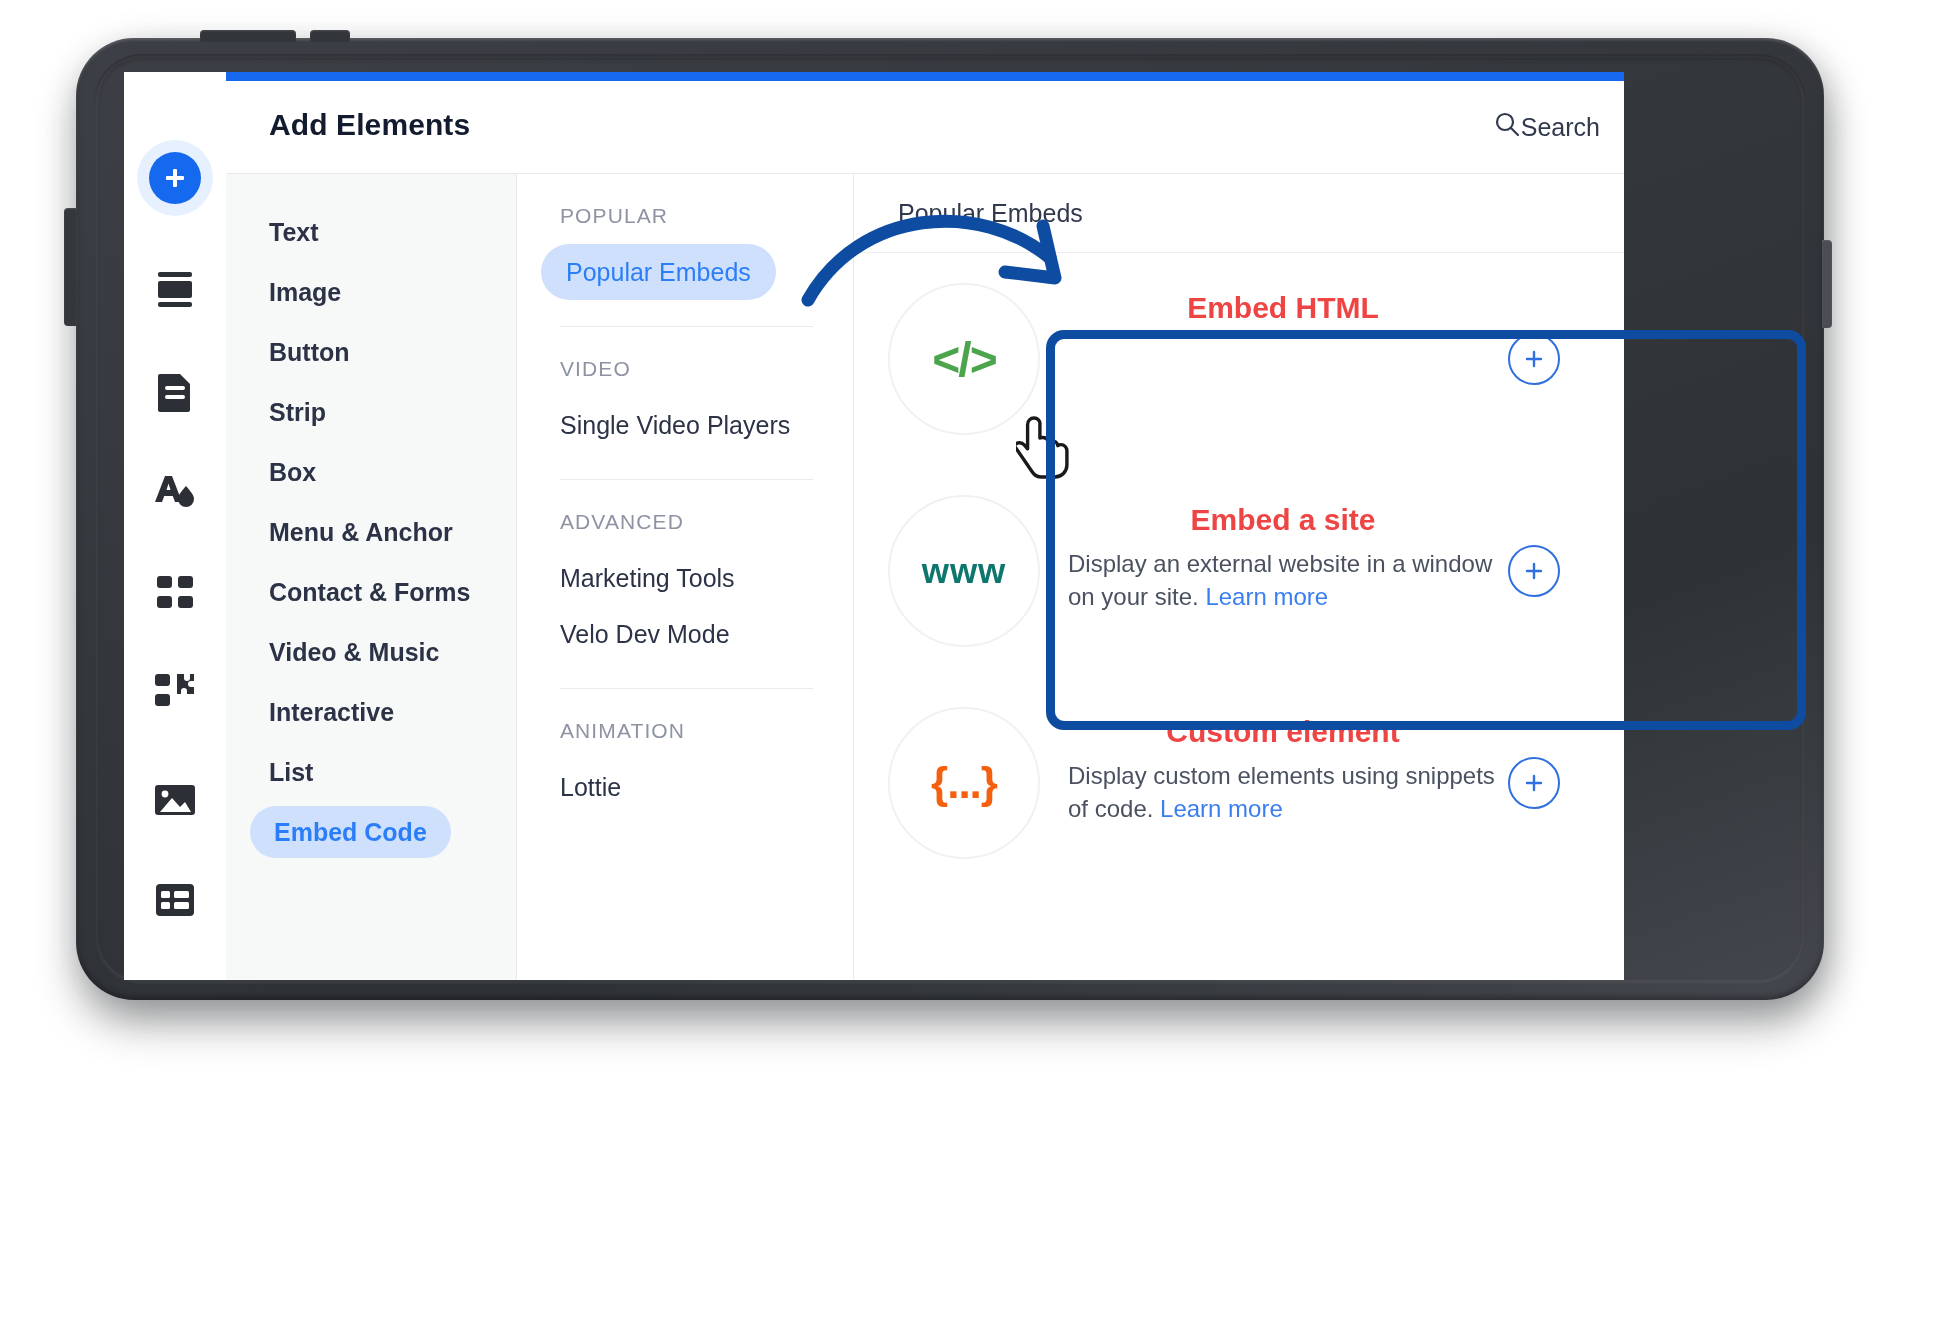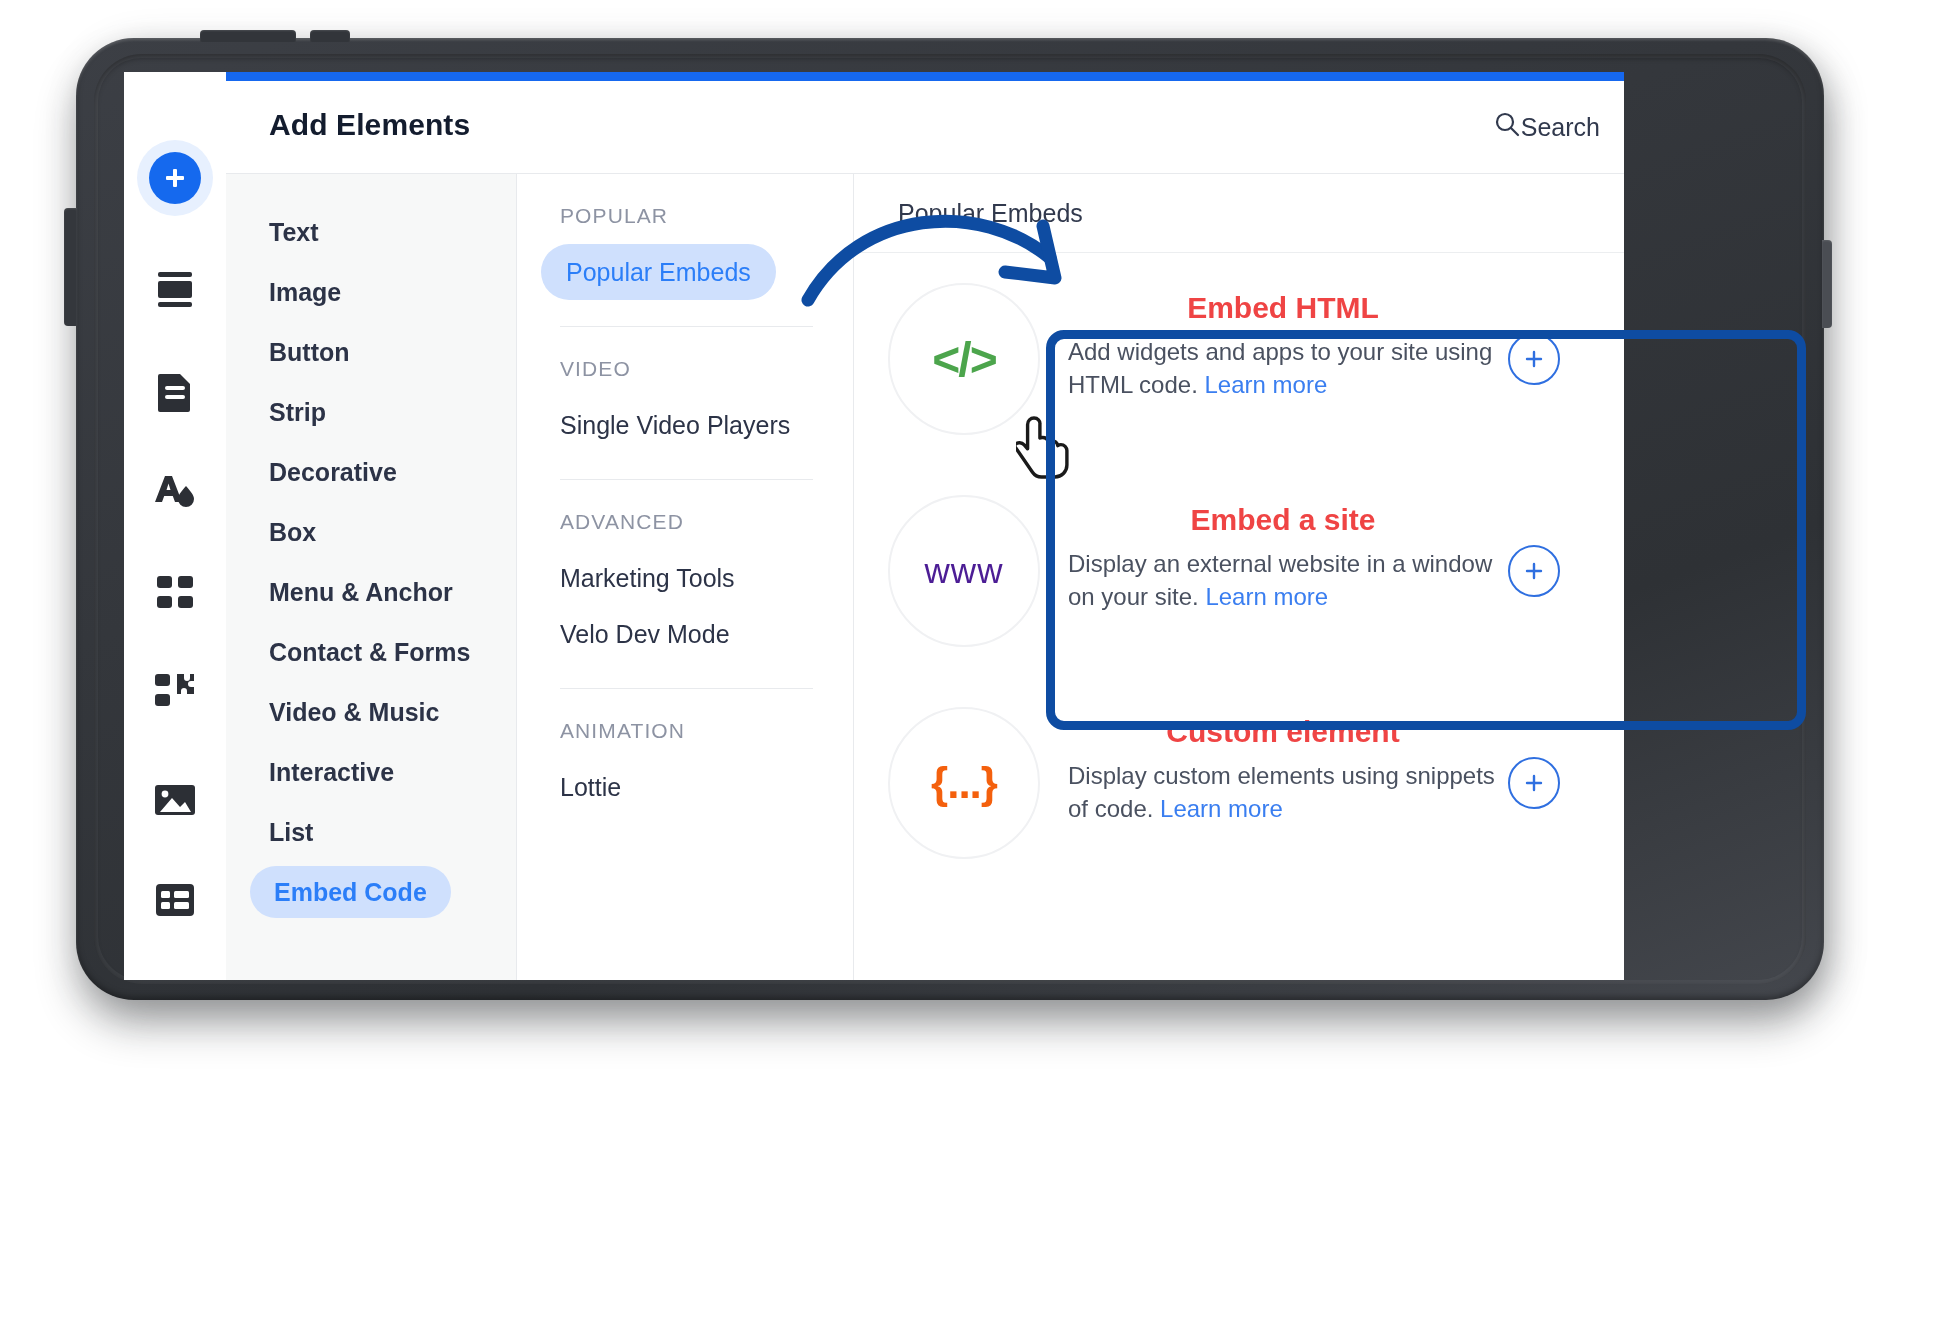--- a/index.html
+++ b/index.html
@@ -262,21 +262,21 @@
     border: 2px solid #f0f1f3;
     display: flex; align-items: center; justify-content: center;
     margin-right: 28px;
   }
   .icon-code {
     font-size: 48px; font-weight: bold; color: #4ca54c;
     letter-spacing: -2px;
     font-family: "Liberation Sans", sans-serif;
   }
   .icon-www {
-    font-size: 35px; font-weight: normal; color: #4c1d95;
+    font-size: 35px; font-weight: bold; color: #0f766e;
     letter-spacing: 1px;
   }
   .icon-braces {
     font-size: 44px; font-weight: bold; color: #f4600d;
     letter-spacing: -1px;
   }
   .card-text { flex: 1; padding-top: 8px; min-width: 0; max-width: 430px; }
   .card-title {
     font-size: 30px; font-weight: bold; color: #ef4444;
     margin-bottom: 10px;
@@ -461,23 +461,20 @@
         <div class="cat-item">
           <span class="cat-label">Image</span>
         </div>
         <div class="cat-item">
           <span class="cat-label">Button</span>
         </div>
         <div class="cat-item">
           <span class="cat-label">Strip</span>
         </div>
         <div class="cat-item">
-          <span class="cat-label">Decorative</span>
-        </div>
-        <div class="cat-item">
           <span class="cat-label">Box</span>
         </div>
         <div class="cat-item">
           <span class="cat-label">Menu &amp; Anchor</span>
         </div>
         <div class="cat-item">
           <span class="cat-label">Contact &amp; Forms</span>
         </div>
         <div class="cat-item">
           <span class="cat-label">Video &amp; Music</span>
@@ -530,23 +527,20 @@
           <div class="detail-header-title">Popular Embeds</div>
           <div class="info-icon">i</div>
         </div>
 
         <div class="card">
           <div class="card-icon-wrap">
             <span class="icon-code">&lt;/&gt;</span>
           </div>
           <div class="card-text">
             <div class="card-title">Embed HTML</div>
-            <div class="card-desc">
-              <span>Add widgets and apps to your site using HTML code. </span><span class="learn-more">Learn more</span>
-            </div>
           </div>
           <div class="plus-btn">
             <svg width="24" height="24" viewBox="0 0 24 24">
               <line x1="12" y1="5" x2="12" y2="19" stroke="#2f6fe0" stroke-width="2.4" stroke-linecap="round"></line>
               <line x1="5" y1="12" x2="19" y2="12" stroke="#2f6fe0" stroke-width="2.4" stroke-linecap="round"></line>
             </svg>
           </div>
         </div>
 
         <div class="card">

